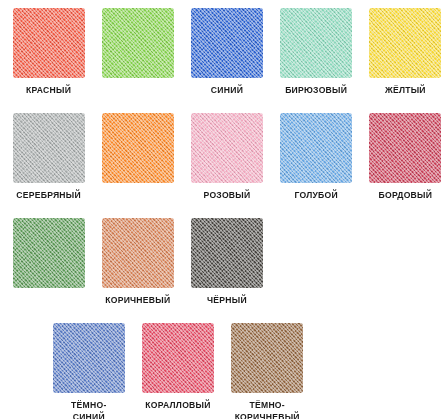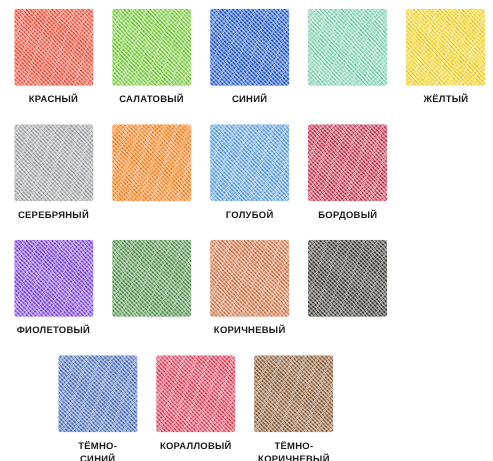--- a/index.html
+++ b/index.html
@@ -108,21 +108,20 @@
     </div>
     <div class="cell">
       <div class="swatch-wrap">
         <div class="swatch">
             <div class="base" style="background: rgb(119, 204, 58);"></div>
             <div class="grain"></div>
             <div class="hatch"></div>
             <div class="edge"></div>
           </div>
       </div>
-      <div class="label"><span>САЛАТОВЫЙ</span></div>
     </div>
     <div class="cell">
       <div class="swatch-wrap">
         <div class="swatch">
             <div class="base" style="background: rgb(26, 85, 204);"></div>
             <div class="grain"></div>
             <div class="hatch"></div>
             <div class="edge"></div>
           </div>
       </div>
@@ -130,20 +129,21 @@
     </div>
     <div class="cell">
       <div class="swatch-wrap">
         <div class="swatch">
             <div class="base" style="background: rgb(127, 212, 180);"></div>
             <div class="grain"></div>
             <div class="hatch"></div>
             <div class="edge"></div>
           </div>
       </div>
+      <div class="label"><span>БИРЮЗОВЫЙ</span></div>
     </div>
     <div class="cell">
       <div class="swatch-wrap">
         <div class="swatch">
             <div class="base" style="background: rgb(245, 212, 33);"></div>
             <div class="grain"></div>
             <div class="hatch"></div>
             <div class="edge"></div>
           </div>
       </div>
@@ -169,20 +169,31 @@
             <div class="base" style="background: rgb(249, 125, 21);"></div>
             <div class="grain"></div>
             <div class="hatch"></div>
             <div class="edge"></div>
           </div>
       </div>
     </div>
     <div class="cell">
       <div class="swatch-wrap">
         <div class="swatch">
+            <div class="base" style="background: rgb(240, 160, 184);"></div>
+            <div class="grain"></div>
+            <div class="hatch"></div>
+            <div class="edge"></div>
+          </div>
+      </div>
+      <div class="label"><span>РОЗОВЫЙ</span></div>
+    </div>
+    <div class="cell">
+      <div class="swatch-wrap">
+        <div class="swatch">
             <div class="base" style="background: rgb(90, 158, 224);"></div>
             <div class="grain"></div>
             <div class="hatch"></div>
             <div class="edge"></div>
           </div>
       </div>
       <div class="label"><span>ГОЛУБОЙ</span></div>
     </div>
     <div class="cell">
       <div class="swatch-wrap">
@@ -194,31 +205,20 @@
           </div>
       </div>
       <div class="label"><span>БОРДОВЫЙ</span></div>
     </div>
   </div>
 
   <div class="row">
     <div class="cell">
       <div class="swatch-wrap">
         <div class="swatch">
-            <div class="base" style="background: rgb(123, 63, 224);"></div>
-            <div class="grain"></div>
-            <div class="hatch"></div>
-            <div class="edge"></div>
-          </div>
-      </div>
-      <div class="label"><span>ФИОЛЕТОВЫЙ</span></div>
-    </div>
-    <div class="cell">
-      <div class="swatch-wrap">
-        <div class="swatch">
             <div class="base" style="background: rgb(78, 144, 73);"></div>
             <div class="grain"></div>
             <div class="hatch"></div>
             <div class="edge"></div>
           </div>
       </div>
     </div>
     <div class="cell">
       <div class="swatch-wrap">
         <div class="swatch">
@@ -232,20 +232,21 @@
     </div>
     <div class="cell">
       <div class="swatch-wrap">
         <div class="swatch">
             <div class="base" style="background: rgb(58, 54, 50);"></div>
             <div class="grain"></div>
             <div class="hatch"></div>
             <div class="edge"></div>
           </div>
       </div>
+      <div class="label"><span>ЧЁРНЫЙ</span></div>
     </div>
   </div>
 
   <div class="row centered">
     <div class="cell">
       <div class="swatch-wrap">
         <div class="swatch">
             <div class="base" style="background: rgb(74, 110, 189);"></div>
             <div class="grain"></div>
             <div class="hatch"></div>

